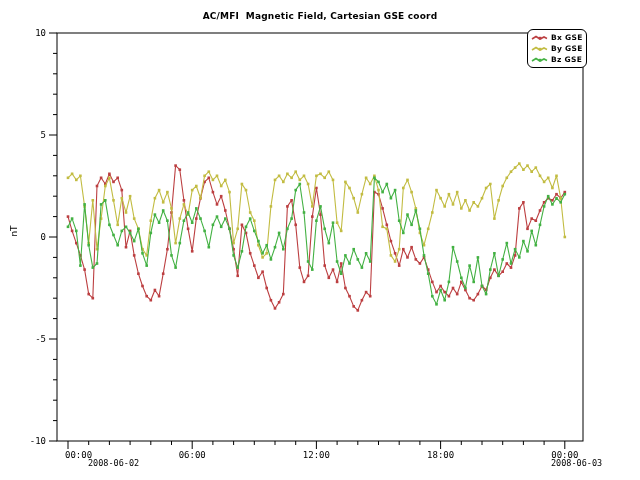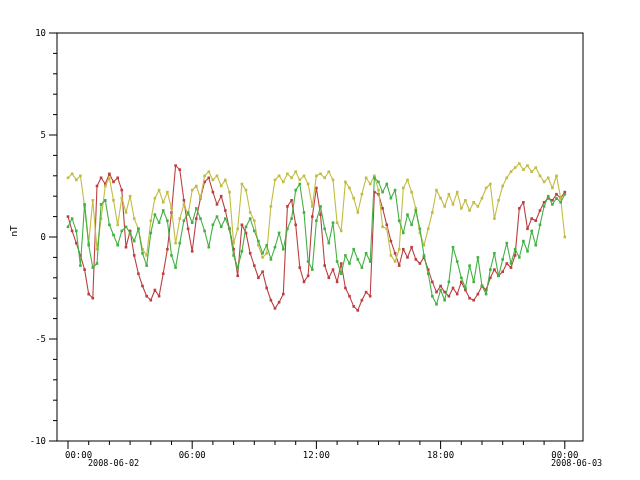--- a/index.html
+++ b/index.html
@@ -18,20 +18,21 @@
   .legend-row{display:flex;align-items:center;height:11px;}
   .legend-sample{width:17px;height:8px;margin-right:3px;flex:none;}
   .legend-label{font:bold 7.5px "DejaVu Sans",sans-serif;color:#000;white-space:pre;letter-spacing:.3px;}
   text.tick{font:9px "DejaVu Sans Mono",monospace;fill:#000;}
 </style>
 </head>
 <body>
 
 <div id="screen">
 
+  <div class="chart-title">AC/MFI  Magnetic Field, Cartesian GSE coord</div>
 
   <div class="y-axis-label">nT</div>
 
   <svg id="chart-svg" width="640" height="480">
       <rect x="57" y="33" width="526" height="408" fill="none" stroke="#000000" stroke-width="1"></rect>
       <g>
         <line x1="57" y1="33" x2="49" y2="33" stroke="#000000" stroke-width="1"></line>
         <text x="46" y="36" text-anchor="end" class="tick">10</text>
         <line x1="57" y1="135" x2="49" y2="135" stroke="#000000" stroke-width="1"></line>
         <text x="46" y="138" text-anchor="end" class="tick">5</text>
@@ -460,14 +461,37 @@
         <rect x="551.1" y="203.1" width="2.6" height="2.6"></rect>
         <rect x="555.2" y="196.9" width="2.6" height="2.6"></rect>
         <rect x="559.4" y="201.0" width="2.6" height="2.6"></rect>
         <rect x="563.5" y="192.9" width="2.6" height="2.6"></rect>
       </g>
     </svg>
 
   <div class="date-label" id="date-start">2008-06-02</div>
   <div class="date-label" id="date-end">2008-06-03</div>
 
+  <div class="legend">
+    <div class="legend-row">
+      <svg class="legend-sample" viewBox="0 0 17 8">
+        <path d="M1,5 L5,2.5 L9,5 L13,3 L16,4.5" fill="none" stroke-width="1.6" stroke="#bc3f41"></path>
+        <rect x="7.8" y="2.8" width="2.6" height="2.6" fill="#bc3f41"></rect>
+      </svg>
+      <span class="legend-label">Bx GSE</span>
+    </div>
+    <div class="legend-row">
+      <svg class="legend-sample" viewBox="0 0 17 8">
+        <path d="M1,5 L5,2.5 L9,5 L13,3 L16,4.5" fill="none" stroke-width="1.6" stroke="#c2bc42"></path>
+        <rect x="7.8" y="2.8" width="2.6" height="2.6" fill="#c2bc42"></rect>
+      </svg>
+      <span class="legend-label">By GSE</span>
+    </div>
+    <div class="legend-row">
+      <svg class="legend-sample" viewBox="0 0 17 8">
+        <path d="M1,5 L5,2.5 L9,5 L13,3 L16,4.5" fill="none" stroke-width="1.6" stroke="#43b143"></path>
+        <rect x="7.8" y="2.8" width="2.6" height="2.6" fill="#43b143"></rect>
+      </svg>
+      <span class="legend-label">Bz GSE</span>
+    </div>
+  </div>
 
 </div>
 
 </body></html>

